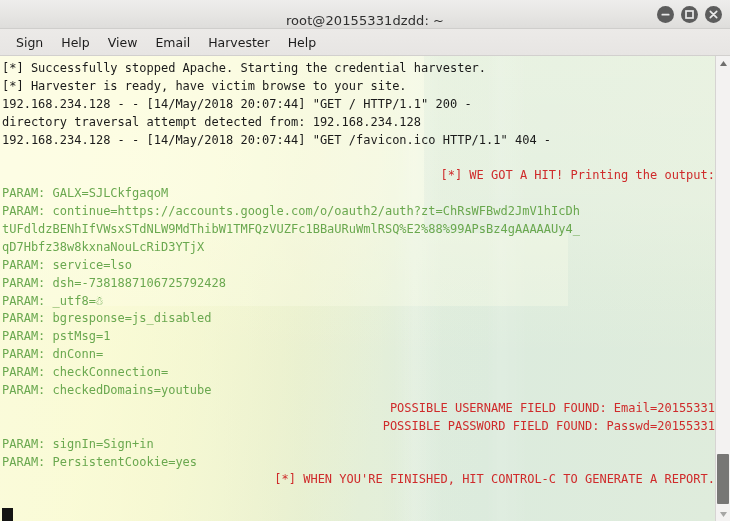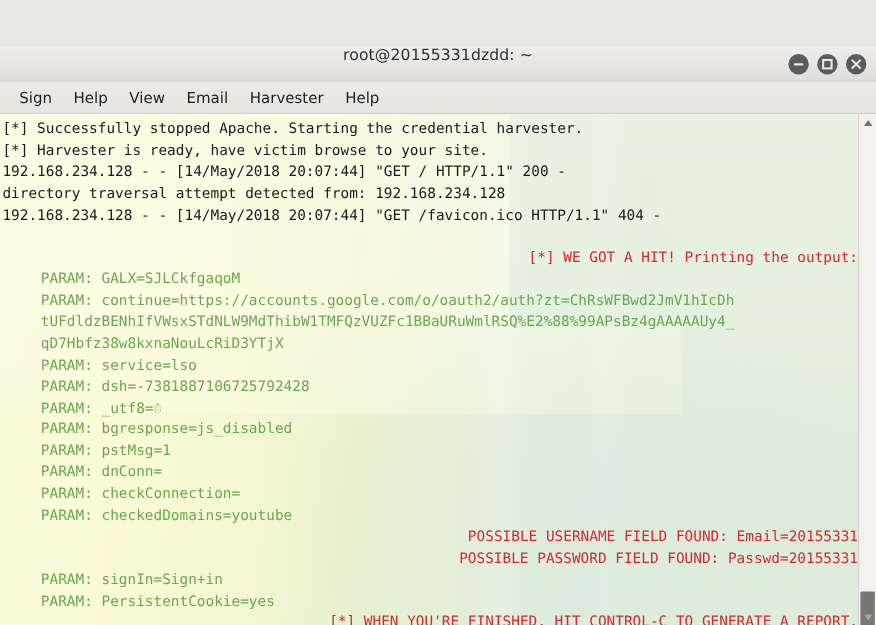--- a/index.html
+++ b/index.html
@@ -26,23 +26,22 @@
   }
 
   
   #titlebar {
     position: relative;
     height: 28px;
     flex: 0 0 28px;
     background: linear-gradient(to bottom, #eeedec 0%, #e6e5e3 55%, #dedddb 100%);
     border-bottom: 1px solid #cfcecc;
     display: flex;
-    align-items: flex-start;
+    align-items: flex-end;
     justify-content: center;
-    margin-top: 39px;
   }
   #title-text {
     font-family: "DejaVu Sans", sans-serif;
     font-size: 13px;
     color: #2f2f2f;
     letter-spacing: 0.1px;
     user-select: none;
     white-space: nowrap;
   }
   #window-controls {
@@ -158,21 +157,21 @@
     line-height: 17.9px;
     white-space: pre;
     letter-spacing: 0px;
   }
   .line {
     height: 17.9px;
     white-space: pre;
     overflow: visible;
   }
   .c-red   { color: #cf2b2b; text-align: right; }
-  .c-green { color: #6aa84f; margin-left: 32px; }
+  .c-green { color: #6aa84f; }
   .c-dark  { color: #1a1a1a; }
 
   
   .ghost {
     position: absolute;
     z-index: 2;
     pointer-events: none;
     background: rgba(255,255,240,0.55);
   }
 

